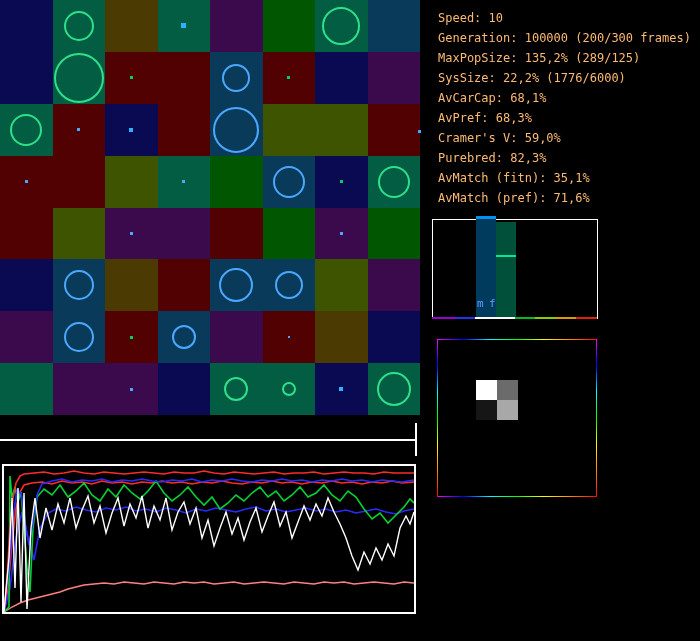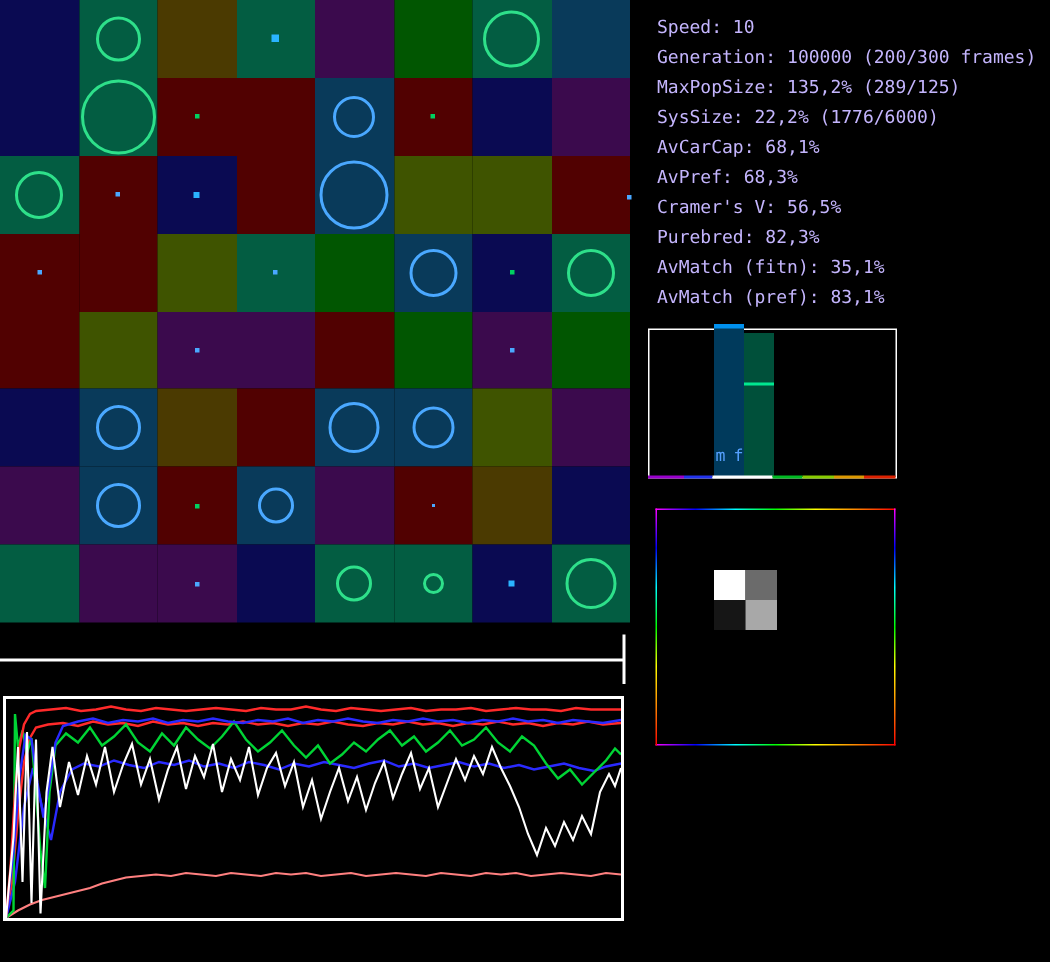--- a/index.html
+++ b/index.html
@@ -177,31 +177,31 @@
     </div>
     <div class="cell" style="background: rgb(10, 10, 82);">
       <div class="dot" style="height: 4px; width: 4px; background: rgb(42, 180, 255);"></div>
     </div>
     <div class="cell" style="background: rgb(3, 93, 66);">
       <div class="ring" style="height: 34px; width: 34px; border: 2px solid rgb(46, 224, 138);"></div>
     </div>
     <div class="edge-dot" style="left: 418px; top: 130px; width: 3px; height: 3px; background: rgb(74, 168, 255);"></div>
   </div>
 
-<div id="stats-panel" style="color: #c4b5fd;">
+<div id="stats-panel" style="color: #fdba74;">
     <div class="stat-line">Speed: 10</div>
     <div class="stat-line">Generation: 100000 (200/300 frames)</div>
     <div class="stat-line">MaxPopSize: 135,2% (289/125)</div>
     <div class="stat-line">SysSize: 22,2% (1776/6000)</div>
     <div class="stat-line">AvCarCap: 68,1%</div>
     <div class="stat-line">AvPref: 68,3%</div>
-    <div class="stat-line">Cramer's V: 56,5%</div>
+    <div class="stat-line">Cramer's V: 59,0%</div>
     <div class="stat-line">Purebred: 82,3%</div>
     <div class="stat-line">AvMatch (fitn): 35,1%</div>
-    <div class="stat-line">AvMatch (pref): 83,1%</div>
+    <div class="stat-line">AvMatch (pref): 71,6%</div>
   </div>
 
 <div id="progress-line"></div>
 <div id="progress-tick"></div>
 
 <div id="chart-box">
   <svg id="chart-svg" viewBox="0 0 410 146" xmlns="http://www.w3.org/2000/svg">
       <polyline points="0,146 8,141 16,137 24,134 32,132 40,130 48,128 56,126 64,123 72,121 80,119 90,118 100,117 110,118 120,116 130,117 140,118 150,116 160,117 170,118 180,116 190,117 200,116 210,118 220,117 230,116 240,118 250,117 260,116 270,117 280,118 290,116 300,117 310,118 320,116 330,117 340,116 350,118 360,117 370,116 380,117 390,118 400,116 410,117" fill="none" stroke="#ff8080" stroke-width="1.4"></polyline>
       <polyline points="0,146 4,122 8,78 12,42 16,26 20,19 28,17 38,16 48,18 58,15 68,17 78,16 88,18 98,15 108,17 118,16 128,18 138,16 148,17 158,15 168,17 178,16 188,18 198,16 208,17 218,15 228,17 238,18 248,16 258,17 268,15 278,17 288,16 298,18 308,16 318,17 328,15 338,17 348,16 358,18 368,16 378,17 388,15 398,17 410,16" fill="none" stroke="#ff2a2a" stroke-width="1.6"></polyline>
       <polyline points="0,146 6,122 12,72 18,46 24,72 30,94 36,62 44,47 52,43 62,45 72,41 82,44 92,46 102,42 112,44 122,41 132,45 142,43 152,46 162,42 172,44 182,47 192,43 202,45 212,42 222,44 232,46 242,43 252,41 262,45 272,43 282,46 292,44 302,42 312,45 322,43 332,46 342,44 352,47 362,45 372,43 382,46 392,48 400,45 410,43" fill="none" stroke="#2a2aff" stroke-width="1.6"></polyline>

